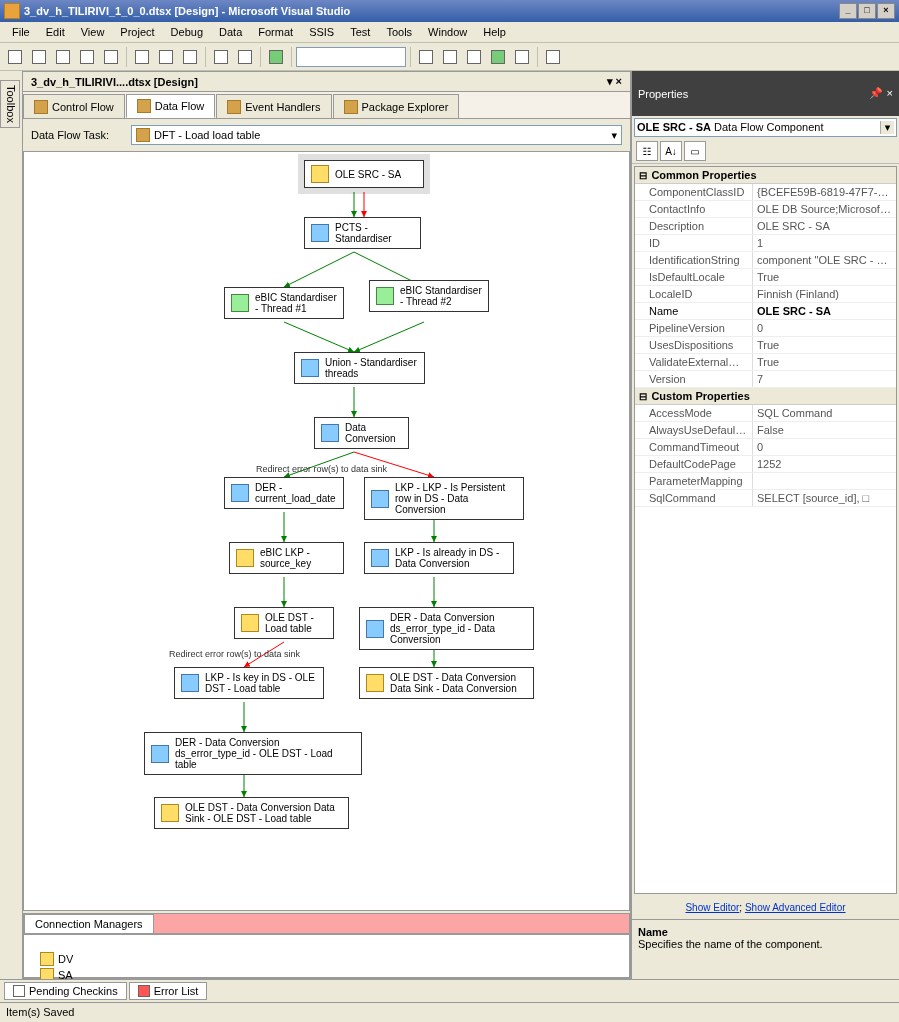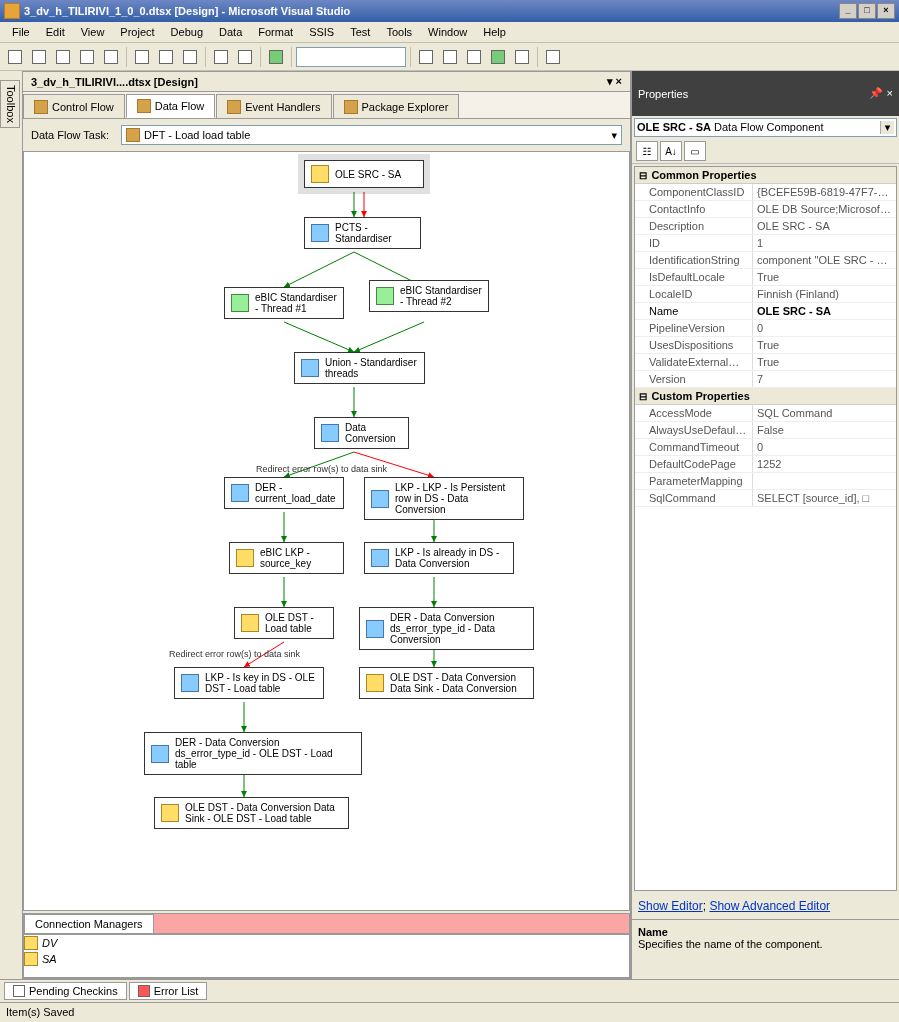--- a/index.html
+++ b/index.html
@@ -117,21 +117,21 @@
     background: #fff;
     border-bottom: 1px solid #fff;
     font-weight: normal;
   }
   .tab-ico { width: 14px; height: 14px; background: #d4a24a; border: 1px solid #a67a2a; }
   .task-bar {
     background: #ece9d8;
     padding: 6px 8px;
     display: flex;
     align-items: center;
-    gap: 12px;
+    gap: 22px;
   }
   .task-combo {
     flex: 1; height: 20px; background: #fff; border: 1px solid #7f9db9;
     display: flex; align-items: center; padding: 0 4px; gap: 4px;
   }
   .task-combo .arrow { margin-left: auto; }
   .canvas {
     flex: 1;
     background: #fff;
     border: 1px solid #999;
@@ -173,23 +173,22 @@
   .conn-tab {
     display: inline-block;
     padding: 3px 10px;
     background: #fff;
     border: 1px solid #999;
     border-bottom: none;
   }
   .conn-body {
     background: #fff;
     border: 1px solid #999;
-    padding: 0;
+    padding: 16px;
     height: 44px;
-    font-style: italic;
   }
   .conn-body div { display: flex; align-items: center; gap: 4px; padding: 1px 0; }
   .props-panel {
     width: 268px;
     background: #ece9d8;
     display: flex;
     flex-direction: column;
     border-left: 1px solid #999;
   }
   .props-title {
@@ -247,21 +246,22 @@
   .pname.bold { color: #000; font-weight: normal; }
   .pval {
     flex: 1;
     padding: 2px 4px;
     color: #555;
     overflow: hidden; text-overflow: ellipsis; white-space: nowrap;
   }
   .pval.bold { color: #000; font-weight: bold; }
   .props-links {
     padding: 6px;
-    font-size: 12px;
+    font-size: 10px;
+    text-align: center;
   }
   .props-links a { color: #0033cc; text-decoration: underline; cursor: pointer; }
   .props-help {
     border-top: 1px solid #999;
     padding: 6px;
     background: #ece9d8;
     height: 60px;
   }
   .bottom-tabs {
     background: #ece9d8;

